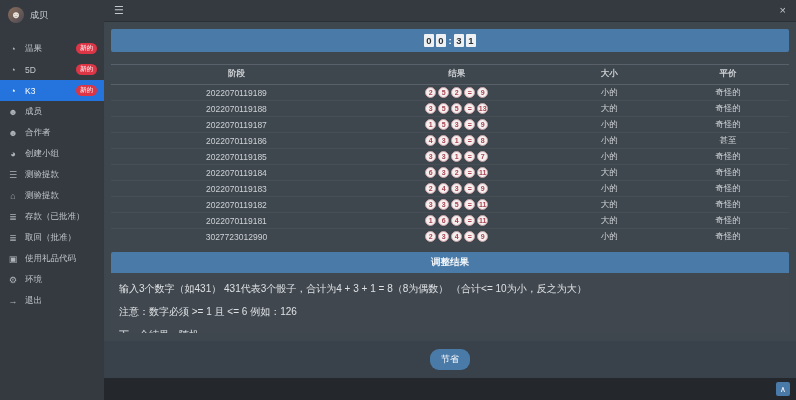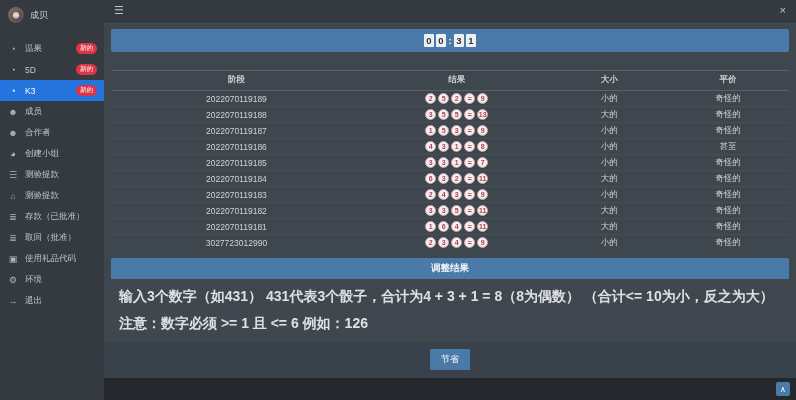--- a/index.html
+++ b/index.html
@@ -26,36 +26,36 @@
   .nav-ico { font-size:11px; cursor:pointer; line-height:1; }
 
   .content { flex:1; padding:7px 7px 0 7px; overflow:hidden; }
 
   .banner { background:#4a7aa8; border-radius:2px; text-align:center; padding:3px 0 5px; color:#fff; }
   .banner-period { font-size:11px; letter-spacing:.5px; }
   .countdown { margin-top:2px; display:flex; justify-content:center; align-items:center; gap:2px; }
   .cd-digit { background:#eef1f3; color:#2c3136; width:10px; height:13px; line-height:13px; font-size:9.5px; font-weight:bold; text-align:center; border-radius:1px; }
   .cd-colon { color:#fff; font-weight:bold; font-size:9.5px; width:4px; }
 
-  table.results { width:100%; border-collapse:collapse; margin-top:18px; font-size:8.5px; color:#ced2d6; }
+  table.results { width:100%; border-collapse:collapse; margin-top:12px; font-size:8.5px; color:#ced2d6; }
   table.results th { font-weight:bold; padding:3px 0 4px; border-top:1px solid #596069; border-bottom:1px solid #596069; text-align:center; font-size:8.5px; }
   table.results td { padding:1.5px 0; text-align:center; border-top:1px solid #474e55; }
   table.results tr:first-child td { border-top:none; }
   col.c1{width:37%} col.c2{width:28%} col.c3{width:17%} col.c4{width:18%}
 
   .dice-wrap { display:flex; justify-content:center; align-items:center; gap:2px; }
   .ball { width:11px; height:11px; border-radius:50%; background:#f6efef; border:1px solid #c9a2a8; color:#a7434f; font-size:7px; font-weight:bold; display:flex; align-items:center; justify-content:center; }
 
   .panel { margin-top:8px; border-radius:2px; overflow:hidden; }
   .panel-header { background:#4a7aa8; color:#f2f6fa; font-size:9.5px; font-weight:bold; padding:4px 8px;text-align:center; }
   .panel-body { background:#40474e; padding:9px 8px 10px; }
-  .hint { font-size:14px; font-weight:bold; color:#dde1e5; margin-bottom:9px; white-space:nowrap; }
+  .hint { font-size:10px; font-weight:normal; color:#dde1e5; margin-bottom:9px; white-space:nowrap; }
 
   .footer { margin-top:8px; background:#39414a; height:37px; display:flex; align-items:center; justify-content:center; flex:none; }
-  .save-btn { background:#4a7aa8; color:#fff; border:none; border-radius:1px; font-size:9px; padding:4px 11px; cursor:pointer; font-family:inherit; }
+  .save-btn { background:#4a7aa8; color:#fff; border:none; border-radius:9px; font-size:9px; padding:4px 11px; cursor:pointer; font-family:inherit; }
 
   .bottombar { height:22px; background:#24282c; position:relative; flex:none; }
   .scroll-top { position:absolute; right:6px; top:4px; width:14px; height:14px; background:#4a7aa8; color:#fff; border-radius:2px; font-size:8px; display:flex; align-items:center; justify-content:center; cursor:pointer; }
 </style>
 </head>
 <body>
 
 <div id="app">
 
   <aside class="sidebar">

